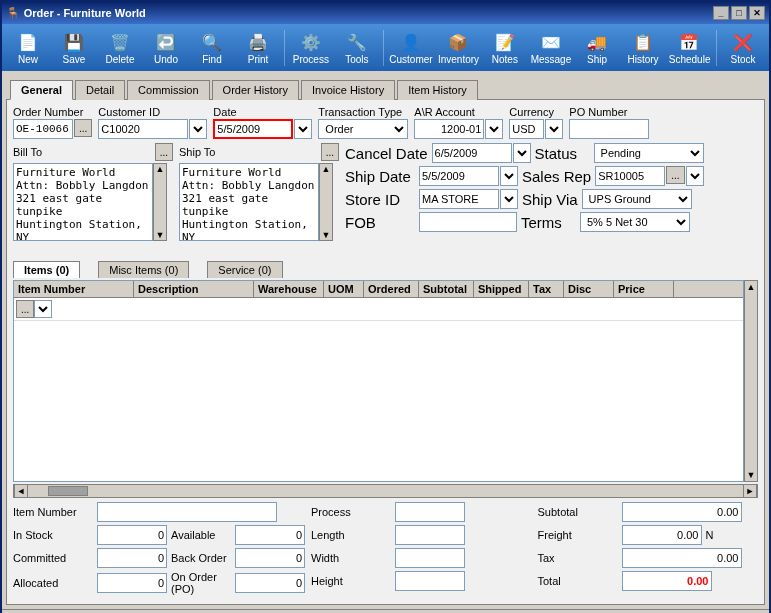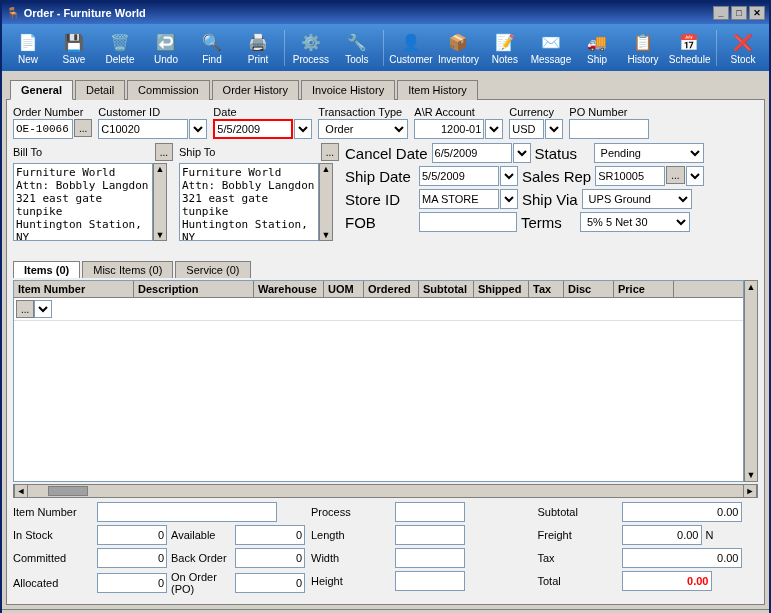--- a/index.html
+++ b/index.html
@@ -90,21 +90,21 @@
       border: 2px solid red !important;
     }
     .address-textarea {
       width: 100%; height: 80px; border: 1px solid #7f9db9;
       background: white; font-size: 11px; padding: 2px; resize: none;
     }
     .right-row { display: flex; align-items: center; gap: 4px; margin-bottom: 3px; }
     .right-label { font-size: 15px; white-space: nowrap; min-width: 70px; }
 
     
-    .sub-tabs { display: flex; gap: 2px; margin-bottom: 2px; }
+    .sub-tabs { display: flex; gap: 18px; margin-bottom: 2px; }
     .sub-tab {
       padding: 2px 10px; background: #d4d0c8;
       border: 1px solid #808080; border-bottom: none;
       cursor: pointer; font-size: 11px;
     }
     .sub-tab.active { background: white; font-weight: bold; }
 
     
     .table-area {
       background: white;

